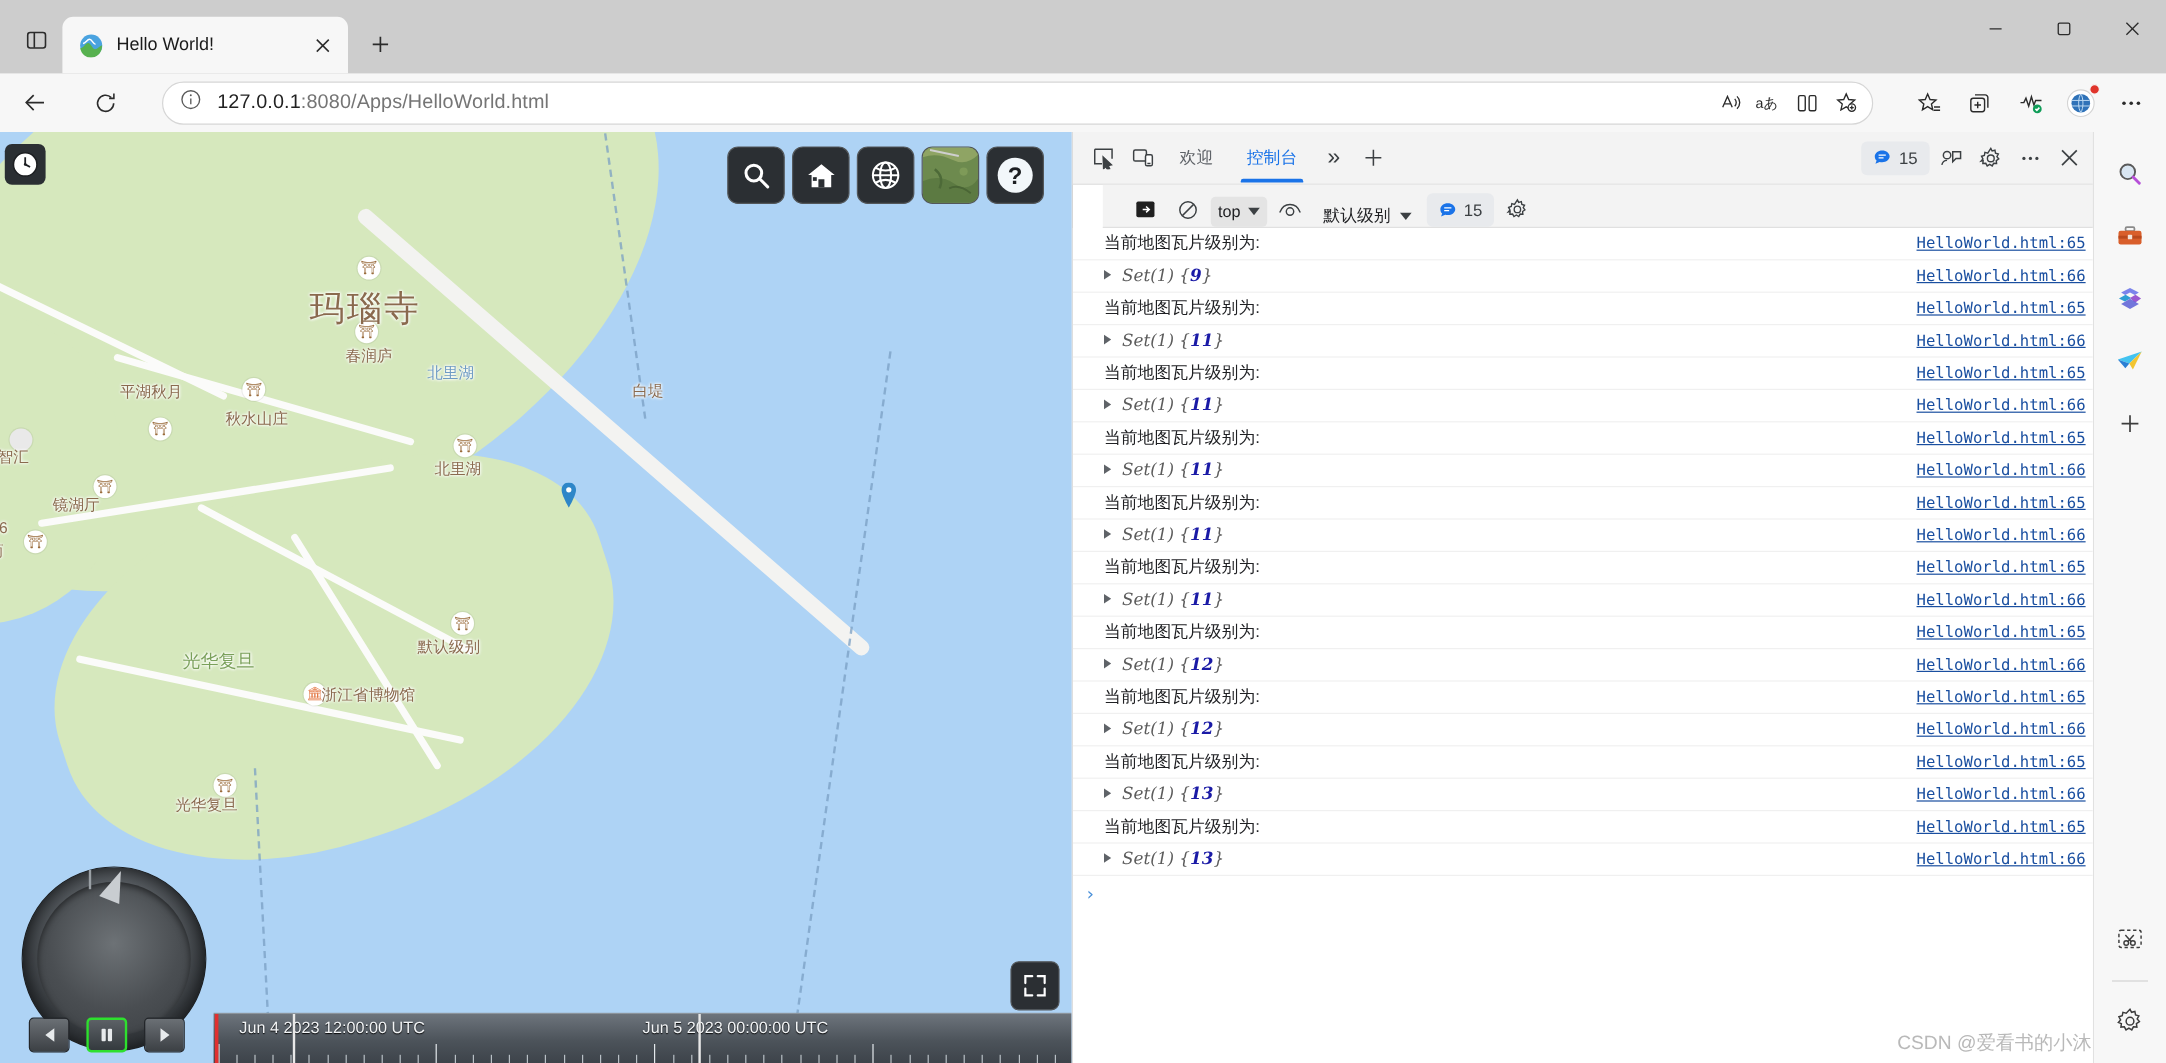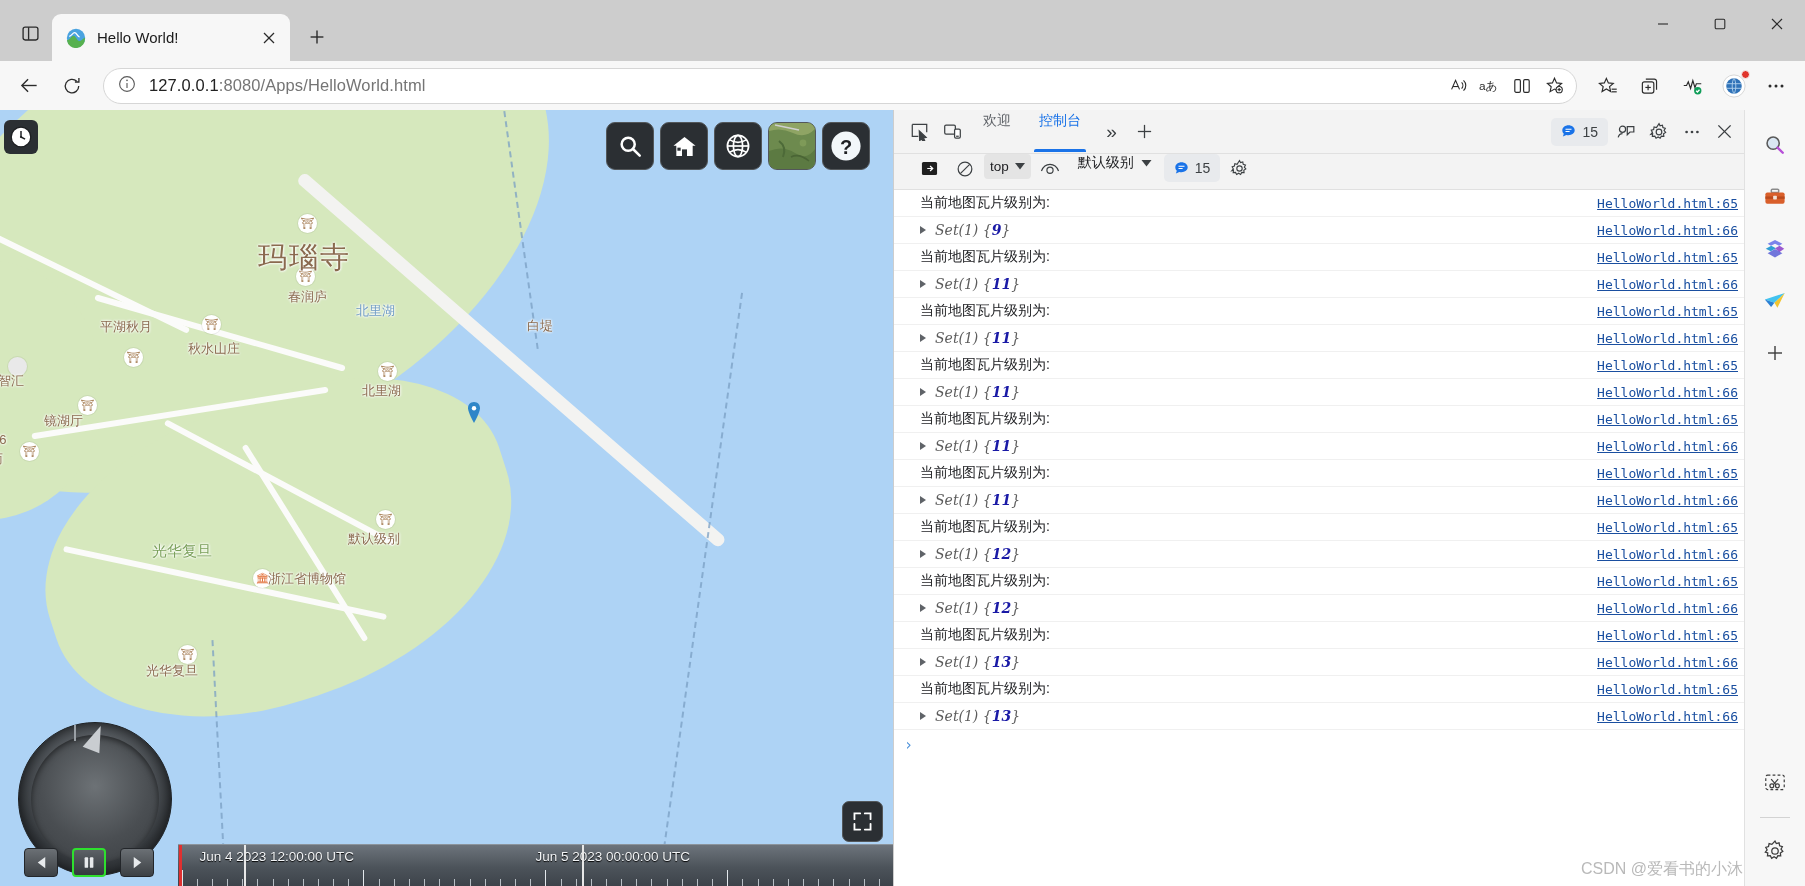--- a/index.html
+++ b/index.html
@@ -37,21 +37,21 @@
     width: 36px; height: 36px; margin: 0 0 6px 9px; border-radius: 5px;
     display: flex; align-items: center; justify-content: center; cursor: pointer;
   }
   .wincontrols { position: absolute; right: 0; top: 0; display: flex; height: 47px; }
   .wincontrol {
     width: 57px; height: 47px; display: flex; align-items: center; justify-content: center; cursor: pointer;
   }
 
   .navbar {
     height: 49px; background: #f7f7f7; display: flex; align-items: center;
-    padding: 0 9px; gap: 3px; flex: none;
+    padding: 0 9px; gap: 19px; flex: none;
   }
   .navbtn {
     width: 40px; height: 40px; border-radius: 6px; display: flex;
     align-items: center; justify-content: center; cursor: pointer; flex: none;
   }
   .omnibox {
     flex: 1; height: 36px; background: #ffffff; border-radius: 18px;
     display: flex; align-items: center; padding: 0 6px 0 14px; margin: 0 8px;
     border: 1px solid #d6d6d6; cursor: text;
   }
@@ -202,38 +202,38 @@
   }
   .dt-tabbar {
     height: 44px; background: #f3f3f3; display: flex; align-items: center;
     padding: 0 4px 0 10px; gap: 2px; border-bottom: 1px solid #e0e0e0; flex: none;
   }
   .dt-iconbtn {
     width: 31px; height: 29px; border-radius: 4px; display: flex;
     align-items: center; justify-content: center; cursor: pointer; flex: none;
   }
   .dt-tab {
-    height: 40px; padding: 0 13px; display: flex; 
+    height: 40px; padding: 0 13px; display: flex; align-items: center;
     font-size: 14px; color: #5f6368; cursor: pointer; position: relative; flex: none;
   }
   .dt-tab.active { color: #1a73e8; }
   .dt-tab.active::after {
     content: ''; position: absolute; left: 8px; right: 8px; bottom: 0;
     height: 3px; background: #1a73e8; border-radius: 2px 2px 0 0;
   }
   .dt-spacer { flex: 1; }
   .dt-badge {
     display: flex; align-items: center; gap: 6px; height: 28px; padding: 0 10px;
     background: #e8eaed; border-radius: 5px; cursor: pointer; flex: none;
   }
   .dt-badge-count { font-size: 14px; color: #3c4043; }
 
   .dt-filterbar {
-    height: 36px; background: #f3f3f3; display: flex; align-items: flex-start;
-    padding: 0 6px 0 20px; gap: 4px; border-bottom: 1px solid #e0e0e0; flex: none;
+    height: 36px; background: #f3f3f3; display: flex; align-items: flex-end;
+    padding: 0 6px 0 20px; gap: 4px; border-bottom: 1px solid #e0e0e0; flex: none; margin-left: 25px;
   }
   .ctx-select {
     height: 25px; padding: 0 6px; background: #e4e4e4; border-radius: 4px;
     display: flex; align-items: center; gap: 6px; font-size: 13.5px;
     color: #202124; cursor: pointer; flex: none;
   }
   .filter-input {
     flex: 1; min-width: 40px; height: 26px; border: 1px solid #bdbdbd; border-radius: 4px;
     background: #fff; font-size: 14px; color: #202124; padding: 0 8px; outline: none;
     font-family: "Liberation Sans", sans-serif;

